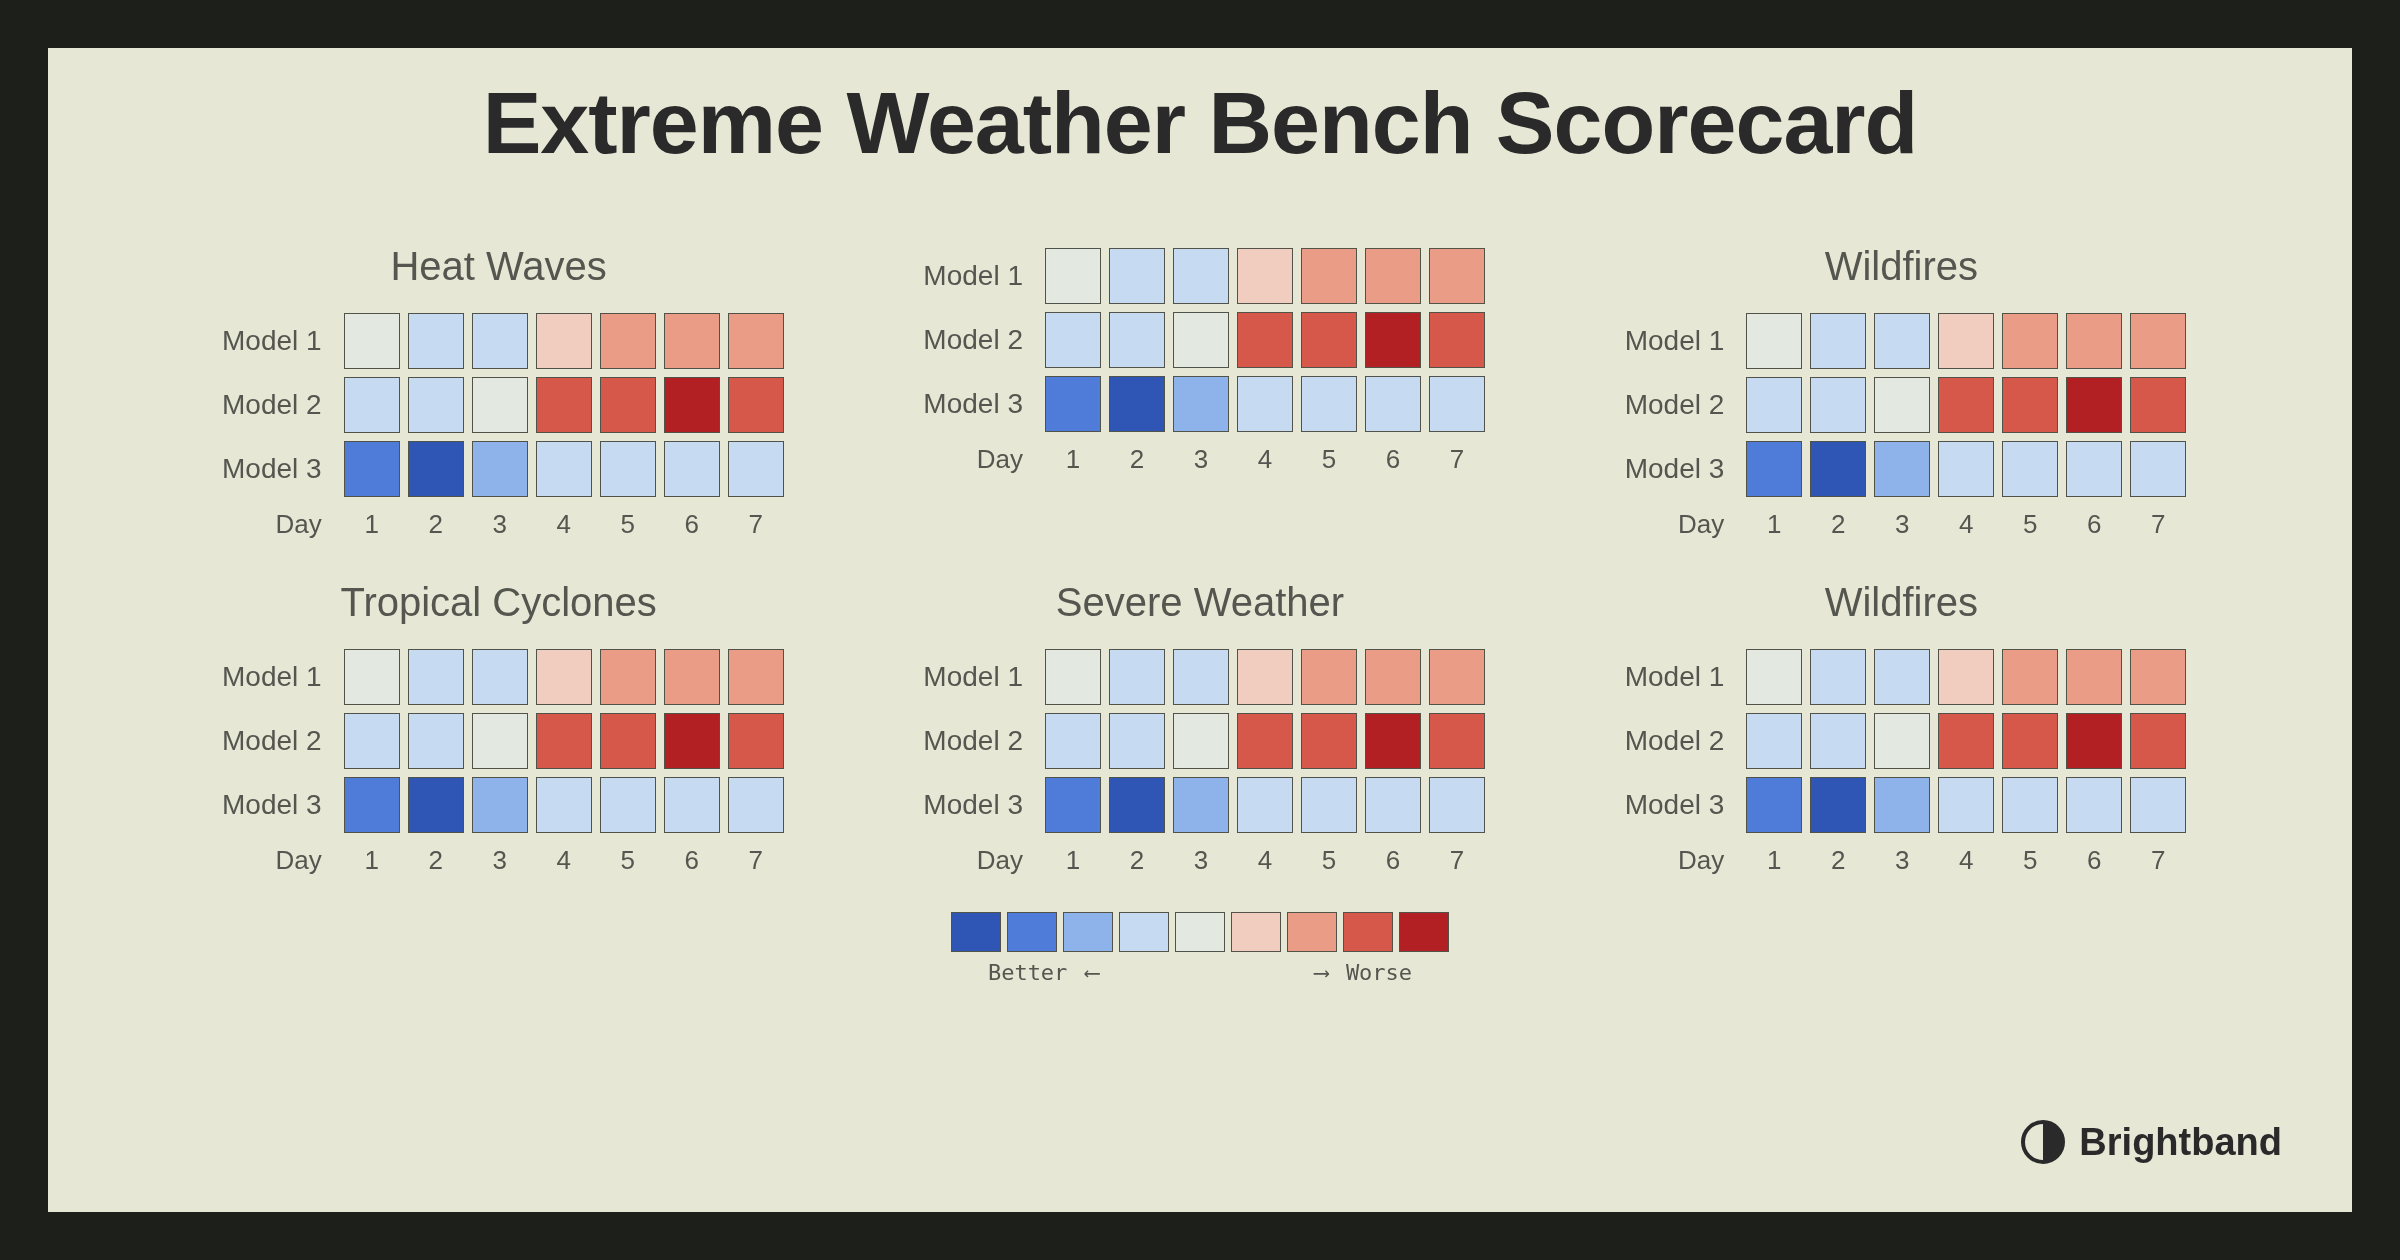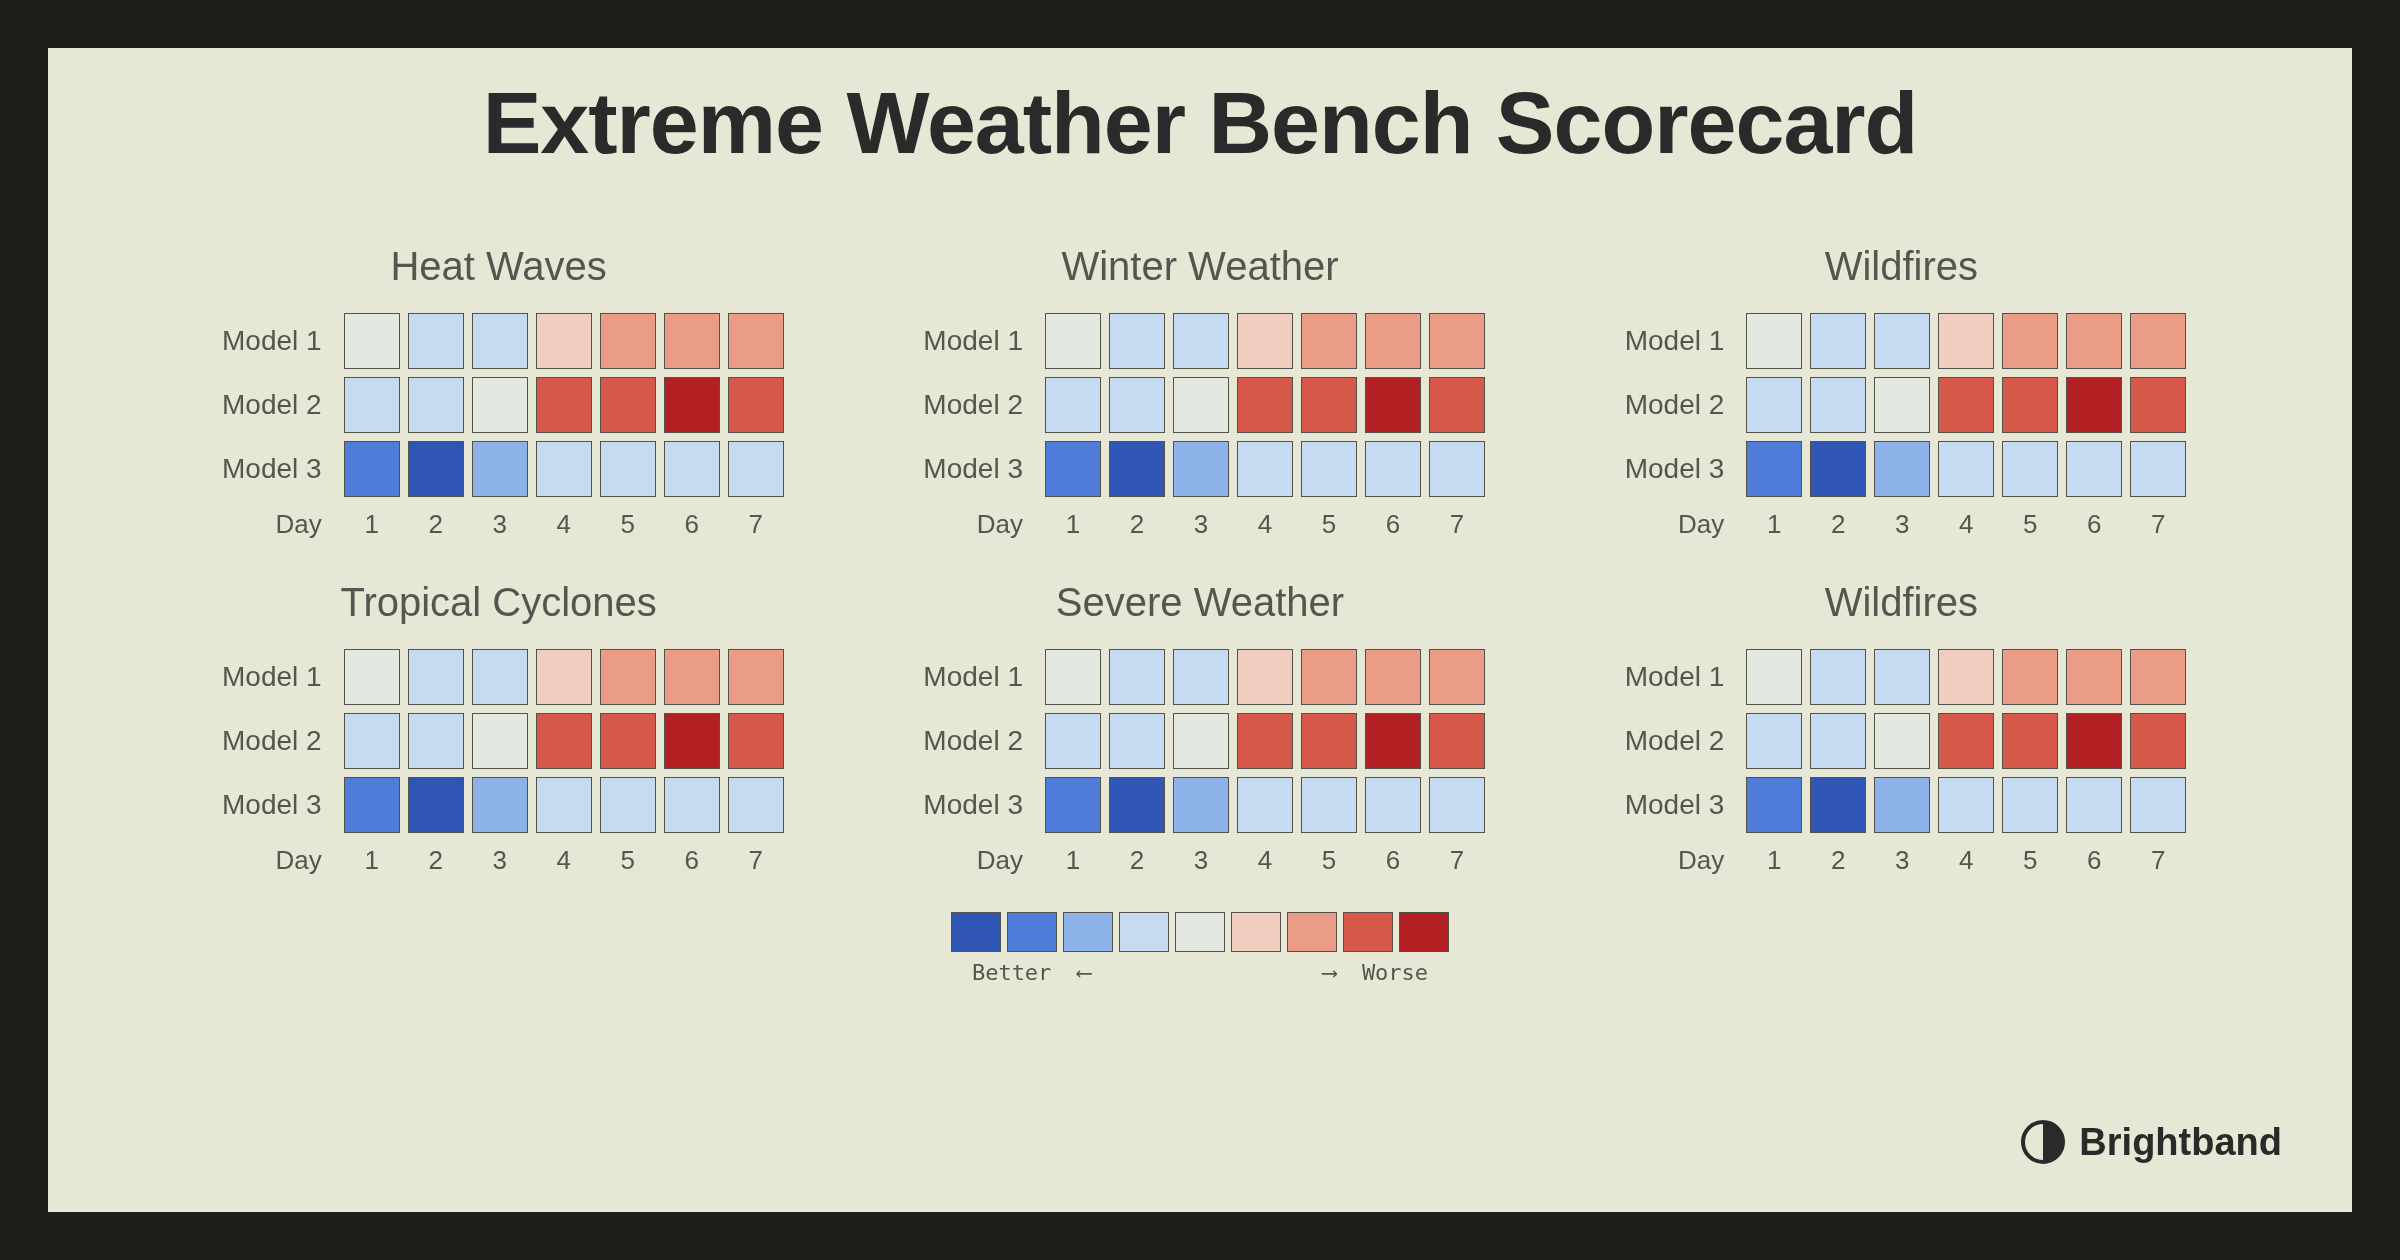--- a/index.html
+++ b/index.html
@@ -17,21 +17,21 @@
   .chart-title{font-size:40px;color:var(--muted);font-weight:400;margin-bottom:20px;}
   .grid{display:grid;grid-template-columns:130px repeat(7,64px);grid-auto-rows:64px;gap:0;}
   .rowlab{display:flex;align-items:center;justify-content:flex-end;padding-right:18px;font-size:28px;color:var(--muted);}
   .cell{border:1.5px solid var(--border);margin:4px;}
   .xaxis{display:grid;grid-template-columns:130px repeat(7,64px);margin-top:8px;}
   .xlab{display:flex;align-items:center;justify-content:flex-end;padding-right:18px;font-size:26px;color:var(--muted);}
   .xtick{text-align:center;font-size:26px;color:var(--muted);}
   .legend{display:flex;flex-direction:column;align-items:center;margin-top:36px;}
   .legend-bar{display:flex;gap:6px;}
   .legend-cell{width:48px;height:38px;border:1.5px solid var(--border);}
-  .legend-row{display:flex;align-items:center;gap:26px;font-family:ui-monospace,Menlo,Consolas,monospace;font-size:22px;color:var(--muted);margin-top:8px;}
+  .legend-row{display:flex;align-items:center;gap:18px;font-family:ui-monospace,Menlo,Consolas,monospace;font-size:22px;color:var(--muted);margin-top:8px;}
   .arrow{font-size:22px;}
   .brand{position:absolute;right:70px;bottom:48px;display:flex;align-items:center;gap:14px;font-size:38px;font-weight:600;color:var(--text);}
   .brand-icon{width:36px;height:36px;border-radius:50%;background:conic-gradient(var(--text) 0 50%, transparent 50% 100%);border:4px solid var(--text);}
 </style>
 </head>
 <body>
 
 <div class="frame">
   <div class="title">Extreme Weather Bench Scorecard</div>
 
@@ -69,21 +69,20 @@
           <div class="xtick">1</div>
           <div class="xtick">2</div>
           <div class="xtick">3</div>
           <div class="xtick">4</div>
           <div class="xtick">5</div>
           <div class="xtick">6</div>
           <div class="xtick">7</div>
         </div>
       </div>
       <div class="chart">
-        <div class="chart-title">Winter Weather</div>
         <div class="grid">
           <div class="rowlab">Model 1</div>
           <div class="cell" style="background: rgb(227, 232, 224);"></div>
           <div class="cell" style="background: rgb(198, 218, 242);"></div>
           <div class="cell" style="background: rgb(198, 218, 242);"></div>
           <div class="cell" style="background: rgb(240, 205, 190);"></div>
           <div class="cell" style="background: rgb(235, 156, 134);"></div>
           <div class="cell" style="background: rgb(235, 156, 134);"></div>
           <div class="cell" style="background: rgb(235, 156, 134);"></div>
           <div class="rowlab">Model 2</div>

